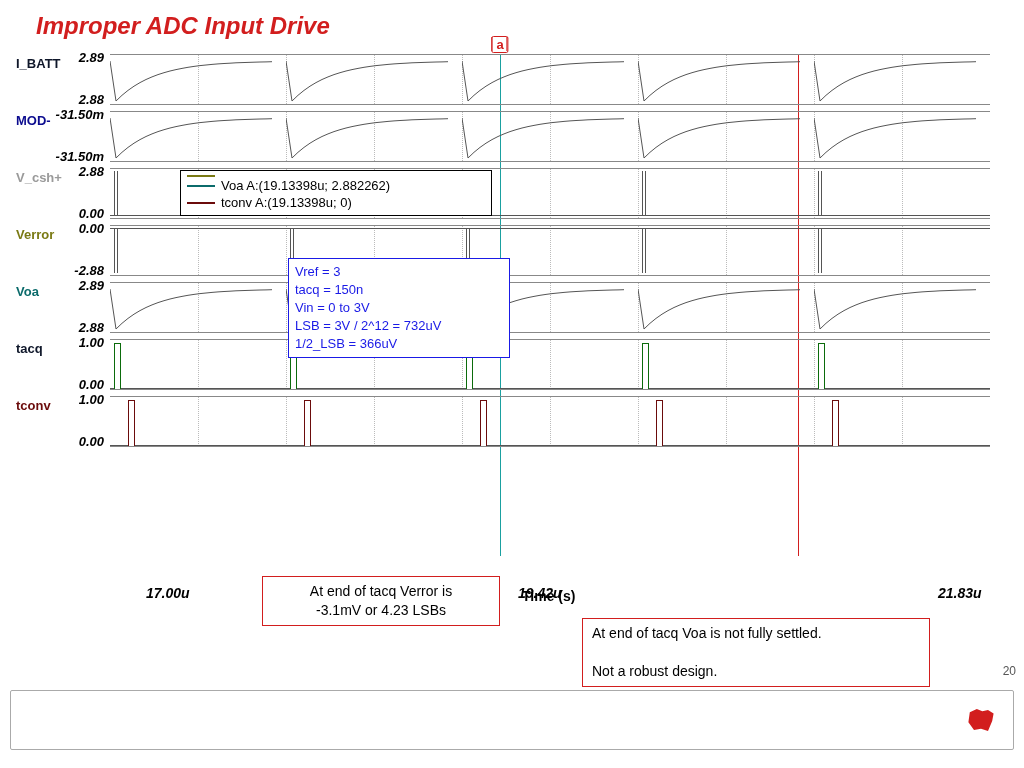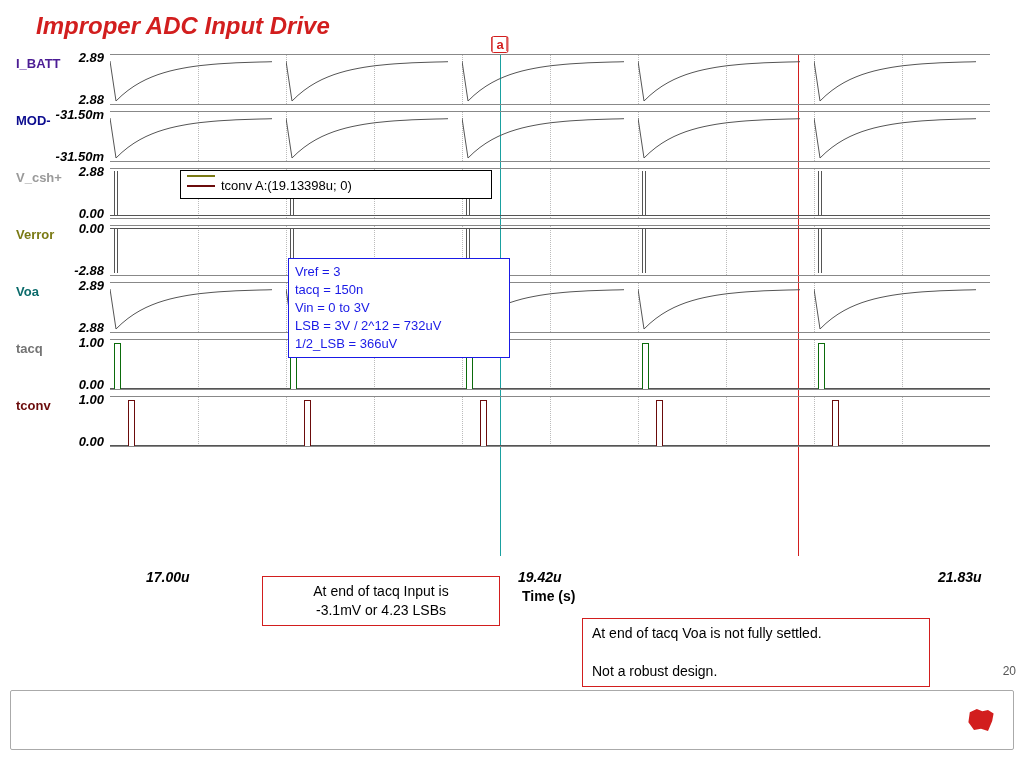--- a/index.html
+++ b/index.html
@@ -11,21 +11,21 @@
   .cursor-a::before{left:-1px}.cursor-a::after{right:-1px}
   .panes{position:absolute;left:22px;top:50px;width:970px}
   .pane{position:relative;height:57px;margin-bottom:0}
   .pane .name{position:absolute;left:-6px;top:6px;width:72px;font:700 13px Arial}
   .pane .ytop,.pane .ybot{position:absolute;right:888px;width:70px;text-align:right;
     font:italic 700 13px Arial;color:#000}
   .pane .ytop{top:0}.pane .ybot{bottom:0}
   .pane .plot{position:absolute;left:88px;top:4px;width:880px;height:49px;
     border-top:1px solid #888;border-bottom:1px solid #888}
   .pane .plot .grid{position:absolute;top:0;bottom:0;border-left:1px dotted #bbb}
-  .xaxis{position:absolute;left:110px;top:569px;width:880px;height:20px;
+  .xaxis{position:absolute;left:110px;top:585px;width:880px;height:20px;
     font:italic 700 14px Arial}
   .xaxis span{position:absolute;top:0}
   .xlabel{position:absolute;left:522px;top:588px;font:700 14px Arial}
   .legend{position:absolute;left:180px;top:170px;width:298px;border:1px solid #000;
     background:#fff;font:13px Arial;padding:4px 6px;line-height:17px}
   .legend .row{display:flex;gap:6px;align-items:center}
   .legend .sw{width:28px;height:0;border-top:2px solid}
   .params{position:absolute;left:288px;top:258px;width:208px;border:1px solid #1a1ae6;
     background:#fff;color:#1a1ae6;font:13px Arial;padding:4px 6px;line-height:18px}
   .note{position:absolute;border:1px solid #d21e1e;background:#fff;font:14px Arial;
@@ -55,21 +55,21 @@
 <body>
 
 <div class="title">Improper ADC Input Drive</div>
 <div class="cursor-a" style="left:500px">a</div>
 
 <div class="vline teal" style="left:500px"></div>
 <div class="vline red" style="left:798px"></div>
 
 <div class="panes" id="panes">
     <div class="pane">
-      <div class="name" style="color:#4c1d95">I_BATT</div>
+      <div class="name" style="color:#0f172a">I_BATT</div>
       <div class="ytop">2.89</div>
       <div class="ybot">2.88</div>
       <div class="plot">
         <div class="grid" style="left: 88px;"></div>
         <div class="grid" style="left: 176px;"></div>
         <div class="grid" style="left: 264px;"></div>
         <div class="grid" style="left: 352px;"></div>
         <div class="grid" style="left: 440px;"></div>
         <div class="grid" style="left: 528px;"></div>
         <div class="grid" style="left: 616px;"></div>
@@ -192,21 +192,21 @@
           </svg></div>
         <div class="expcurve" style="left: 528px;"><svg viewBox="0 0 162 44" preserveAspectRatio="none" style="width:100%;height:100%">
             <path d="M0 2 L6 42 L6 42.0 L12 36.3 L18 31.4 L24 27.2 L30 23.6 L36 20.5 L42 17.9 L48 15.6 L54 13.7 L60 12.0 L66 10.6 L72 9.4 L78 8.3 L84 7.4 L90 6.6 L96 6.0 L102 5.4 L108 4.9 L114 4.5 L120 4.2 L126 3.8 L132 3.6 L138 3.4 L144 3.2 L150 3.0 L156 2.9 L162 2.7" fill="none" stroke="#555" stroke-width="1"></path>
           </svg></div>
         <div class="expcurve" style="left: 704px;"><svg viewBox="0 0 162 44" preserveAspectRatio="none" style="width:100%;height:100%">
             <path d="M0 2 L6 42 L6 42.0 L12 36.3 L18 31.4 L24 27.2 L30 23.6 L36 20.5 L42 17.9 L48 15.6 L54 13.7 L60 12.0 L66 10.6 L72 9.4 L78 8.3 L84 7.4 L90 6.6 L96 6.0 L102 5.4 L108 4.9 L114 4.5 L120 4.2 L126 3.8 L132 3.6 L138 3.4 L144 3.2 L150 3.0 L156 2.9 L162 2.7" fill="none" stroke="#555" stroke-width="1"></path>
           </svg></div>
       </div>
     </div>
     <div class="pane">
-      <div class="name" style="color:#737373">tacq</div>
+      <div class="name" style="color:#0f172a">tacq</div>
       <div class="ytop">1.00</div>
       <div class="ybot">0.00</div>
       <div class="plot">
         <div class="grid" style="left: 88px;"></div>
         <div class="grid" style="left: 176px;"></div>
         <div class="grid" style="left: 264px;"></div>
         <div class="grid" style="left: 352px;"></div>
         <div class="grid" style="left: 440px;"></div>
         <div class="grid" style="left: 528px;"></div>
         <div class="grid" style="left: 616px;"></div>
@@ -242,34 +242,38 @@
         <div class="pulse" style="left: 722px; border-color: rgb(107, 11, 11);"></div>
       </div>
     </div>
   </div>
 
 <div class="legend" id="legend">
     <div class="row">
       <span class="sw" style="border-color:#7a7a14"></span>
     </div>
     <div class="row">
+      <span class="sw" style="border-color:#0b6b6b"></span>
+      <span>Voa   A:(19.13398u; 2.882262)</span>
+    </div>
+    <div class="row">
       <span class="sw" style="border-color:#6b0b0b"></span>
       <span>tconv   A:(19.13398u; 0)</span>
     </div>
   </div>
 <div class="params" id="params">
     <div>Vref = 3</div>
     <div>tacq = 150n</div>
     <div>Vin = 0 to 3V</div>
     <div>LSB = 3V / 2^12 = 732uV</div>
     <div>1/2_LSB = 366uV</div>
   </div>
 
 <div class="note note1">
-  <span>At end of tacq Input is</span><br>
+  <span>At end of tacq Verror is</span><br>
   <span>-3.1mV or 4.23 LSBs</span>
 </div>
 <div class="note note2">
   <span>At end of tacq Voa is not fully settled.</span><br>
   <br>
   <span>Not a robust design.</span>
 </div>
 
 <div class="xaxis">
   <span style="left:36px">17.00u</span>

